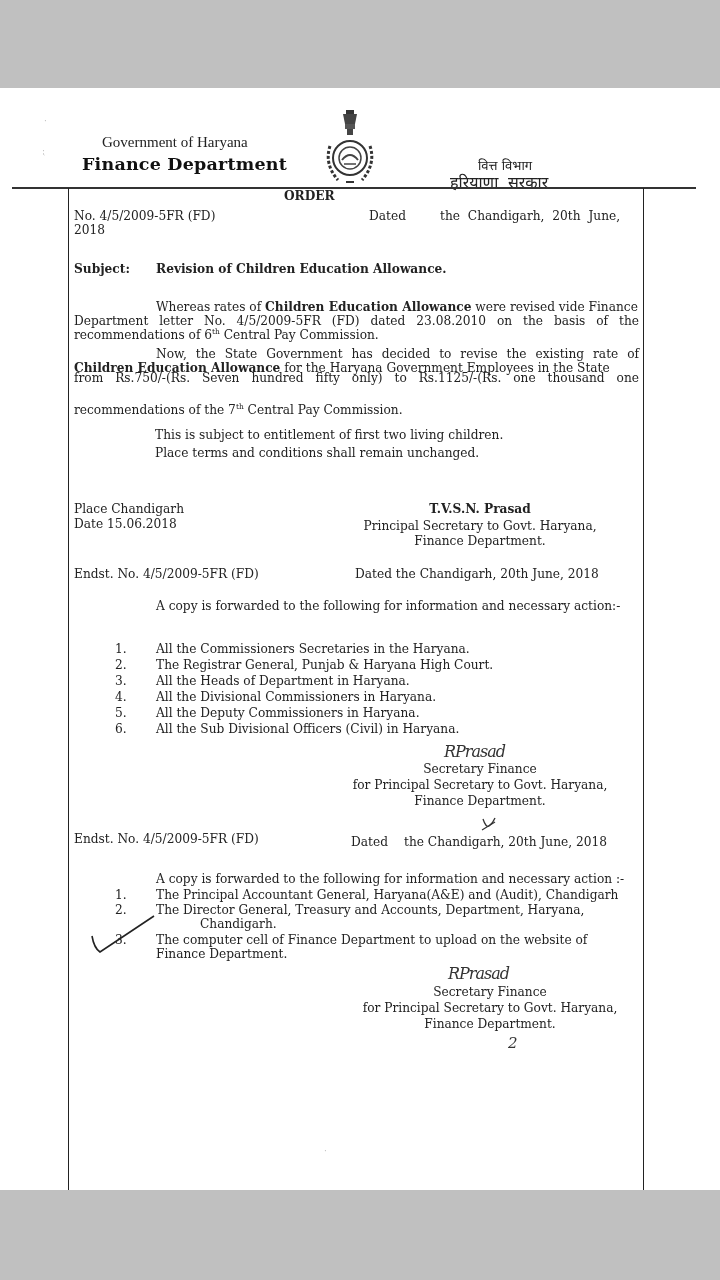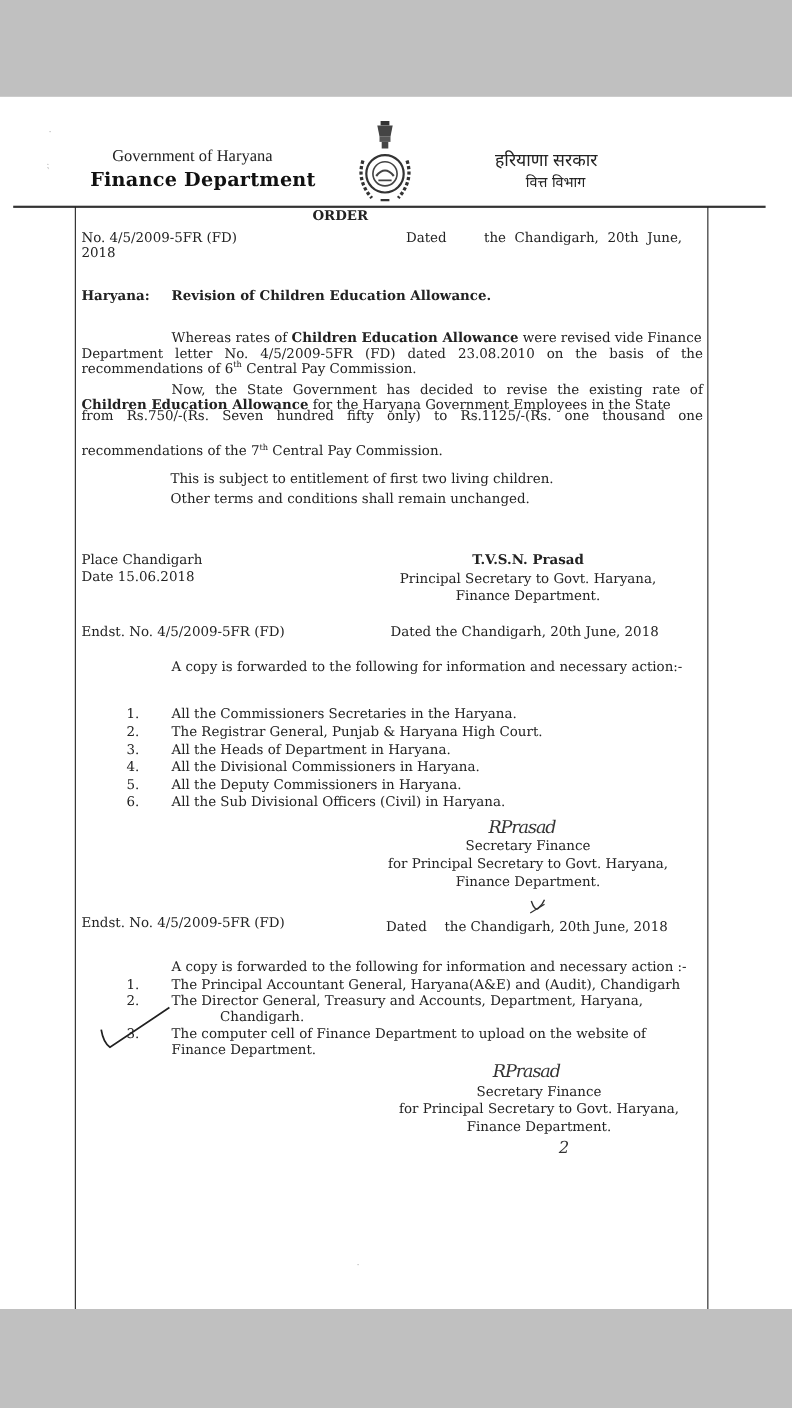--- a/index.html
+++ b/index.html
@@ -10,21 +10,21 @@
       color: #222;
     }
     .page {
       position: absolute; left: 0; top: 88px;
       width: 720px; height: 1102px;
       background: #ffffff;
     }
     .abs { position: absolute; white-space: nowrap; }
     .lh-gov { font-family: "Liberation Serif", serif; font-size: 15px; color: #222; }
     .lh-fin { font-family: "DejaVu Serif", serif; font-weight: bold; font-size: 17.5px; color: #111; letter-spacing: 0.2px; }
-    .lh-hi1 { font-family: Liberation Sans, sans-serif; font-size: 16px; color: #222; }
+    .lh-hi1 { font-family: Liberation Mono, monospace; font-size: 16px; color: #222; margin-top: 37px; }
     .lh-hi2 { font-family: "DejaVu Sans", sans-serif; font-size: 13px; color: #222; }
     .hrule { position: absolute; left: 12px; top: 99px; width: 684px; height: 2px; background: #333; }
     .vline { position: absolute; width: 1px; background: #222; }
     .t { font-size: 12.2px; line-height: 15px; }
     .b { font-weight: bold; }
     .j { text-align: justify; text-align-last: justify; white-space: normal; }
     .center { text-align: center; }
     .sig { font-family: "DejaVu Serif", serif; font-style: italic; font-size: 16px; color: #333; letter-spacing: -1px; }
     sup { font-size: 7.5px; vertical-align: 5px; line-height: 0; }
     .faint { color: #bbb; font-size: 9px; }
@@ -67,34 +67,34 @@
   <div class="vline" style="left:68px;top:100px;height:1002px;"></div>
   <div class="vline" style="left:643px;top:100px;height:1002px;"></div>
 
   <div class="abs t b" style="left:284px;top:101px;">ORDER</div>
 
   <div class="abs t" style="left:74px;top:121px;">No. 4/5/2009-5FR (FD)</div>
   <div class="abs t" style="left:74px;top:135px;">2018</div>
   <div class="abs t" style="left:369px;top:121px;">Dated</div>
   <div class="abs t" style="left:440px;top:121px;word-spacing:4px;">the Chandigarh, 20th June,</div>
 
-  <div class="abs t b" style="left:74px;top:174px;">Haryana:</div>
+  <div class="abs t b" style="left:74px;top:174px;">Subject:</div>
   <div class="abs t b" style="left:156px;top:174px;">Revision of Children Education Allowance.</div>
 
   <div class="abs t" style="left:156px;top:212px;width:483px;"><span>Whereas rates of </span><b>Children Education Allowance</b><span> were revised vide Finance</span></div>
   <div class="abs t j" style="left:74px;top:226px;width:565px;">Department letter  No. 4/5/2009-5FR (FD) dated 23.08.2010 on the basis of  the</div>
   <div class="abs t" style="left:74px;top:240px;"><span>recommendations of 6</span><sup>th</sup><span> Central Pay Commission.</span></div>
 
   <div class="abs t" style="left:74px;top:273px;width:565px;"><b>Children Education Allowance</b><span> for the Haryana Government Employees  in the State</span></div>
   <div class="abs t j" style="left:156px;top:259px;width:483px;">Now, the State Government has decided to revise the existing rate of</div>
   <div class="abs t j" style="left:74px;top:283px;width:565px;">from  Rs.750/-(Rs. Seven hundred fifty only)  to Rs.1125/-(Rs. one thousand one</div>
   <div class="abs t" style="left:74px;top:315px;"><span>recommendations of the 7</span><sup>th</sup><span> Central Pay Commission.</span></div>
 
   <div class="abs t" style="left:155px;top:340px;">This is subject to entitlement of first two living children.</div>
-  <div class="abs t" style="left:155px;top:358px;">Other terms and conditions  shall remain unchanged.</div>
+  <div class="abs t" style="left:155px;top:358px;">Place terms and conditions  shall remain unchanged.</div>
 
   <div class="abs t" style="left:74px;top:414px;">Place Chandigarh</div>
   <div class="abs t" style="left:74px;top:429px;">Date 15.06.2018</div>
   <div class="abs t b center" style="left:360px;top:414px;width:240px;">T.V.S.N. Prasad</div>
   <div class="abs t center" style="left:360px;top:431px;width:240px;">Principal Secretary to Govt. Haryana,</div>
   <div class="abs t center" style="left:360px;top:446px;width:240px;">Finance Department.</div>
 
   <div class="abs t" style="left:74px;top:479px;">Endst. No. 4/5/2009-5FR (FD)</div>
   <div class="abs t" style="left:355px;top:479px;">Dated  the Chandigarh, 20th  June, 2018</div>
   <div class="abs t" style="left:156px;top:511px;">A copy is forwarded to the following for information and necessary action:-</div>

